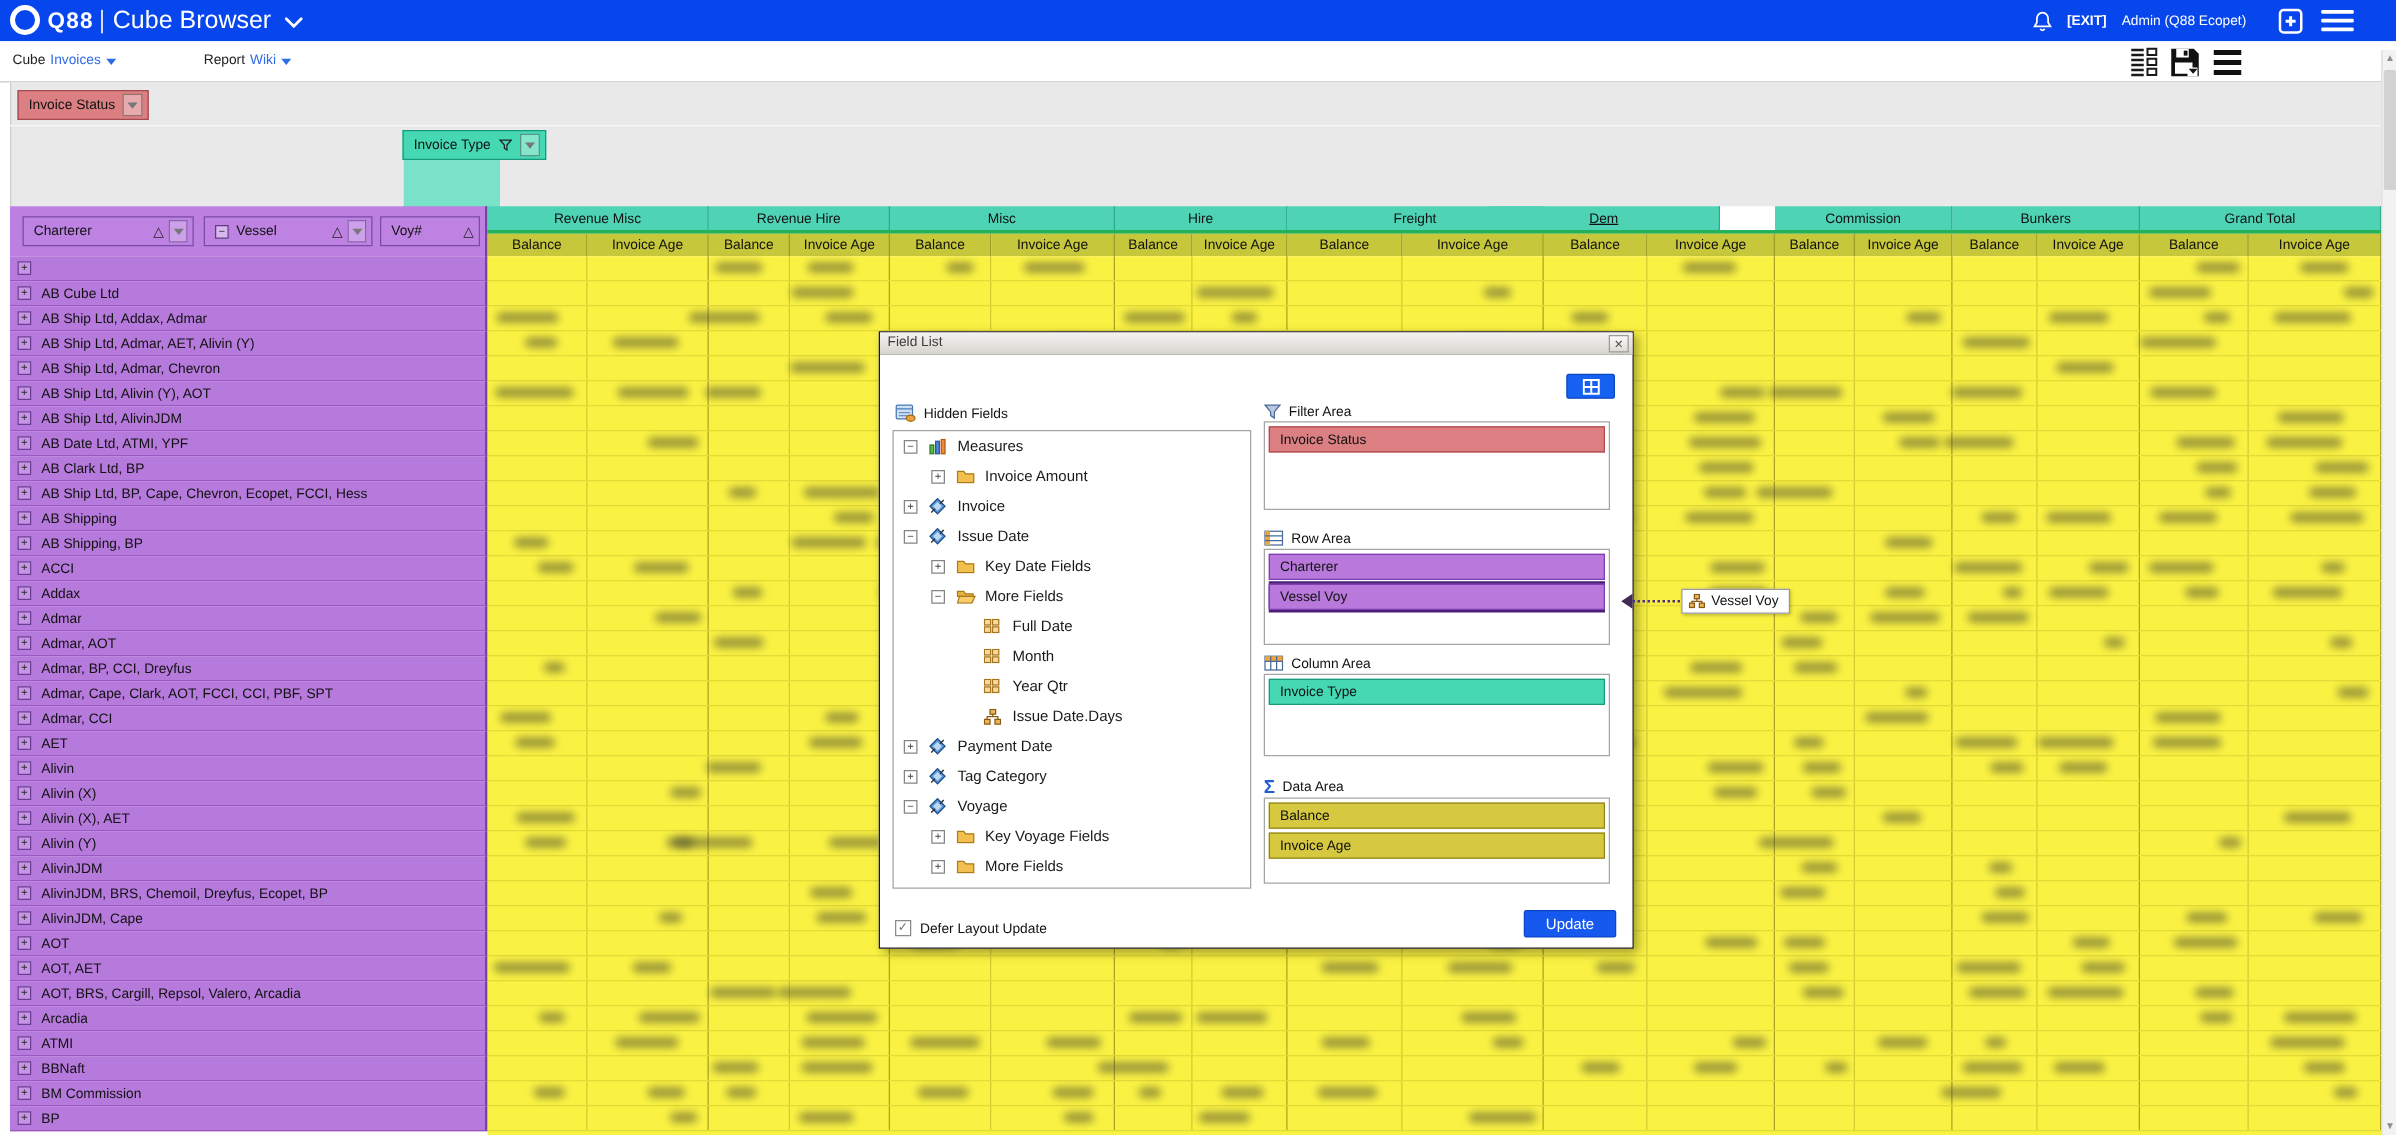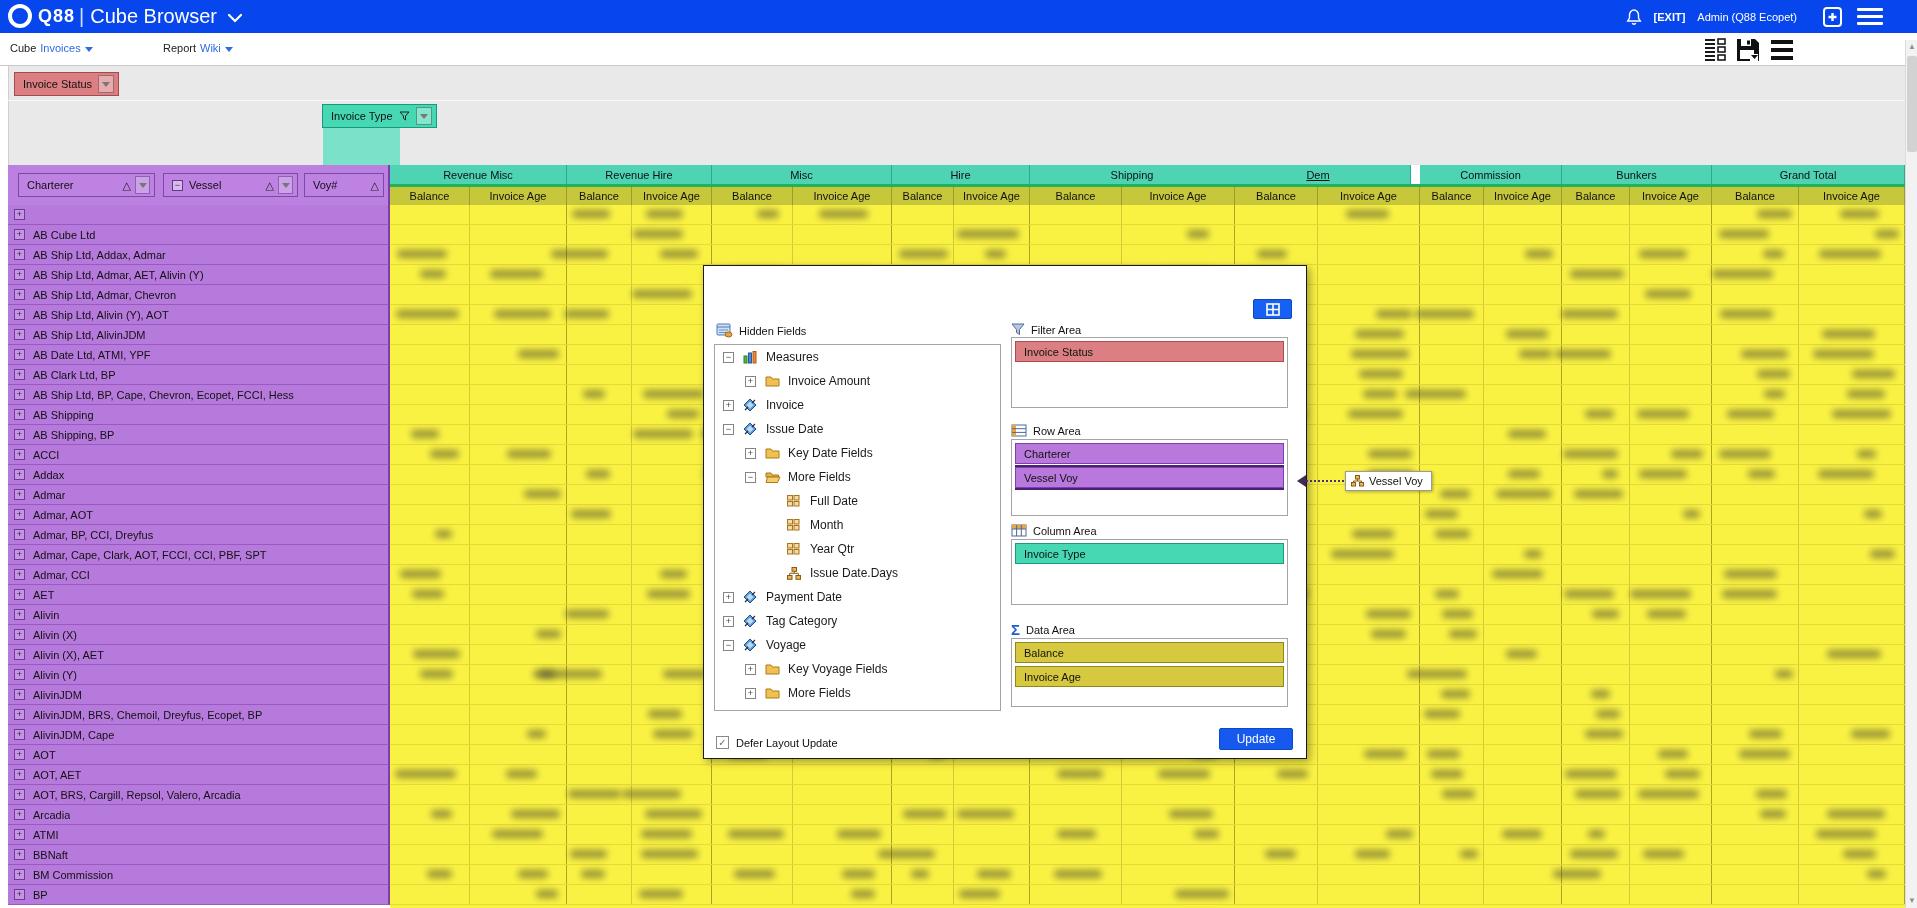--- a/index.html
+++ b/index.html
@@ -228,22 +228,22 @@
       <span>Voy#</span>
       <span class="tri-outline">△</span>
     </div>
   </div>
 
   <div class="group-row" id="group-row">
       <div class="group-cell" style="left: 0px; width: 177px;">Revenue Misc</div>
       <div class="group-cell" style="left: 177px; width: 145px;">Revenue Hire</div>
       <div class="group-cell" style="left: 322px; width: 180px;">Misc</div>
       <div class="group-cell" style="left: 502px; width: 138px;">Hire</div>
-      <div class="group-cell" style="left: 640px; width: 205px;">Shipping</div>
-      <div class="group-cell" style="left: 836px; width: 185px; text-decoration: underline;">Dem</div>
+      <div class="group-cell" style="left: 640px; width: 205px;">Freight</div>
+      <div class="group-cell" style="left: 801px; width: 185px; text-decoration: underline;">Dem</div>
       <div class="group-cell" style="left: 1030px; width: 142px;">Commission</div>
       <div class="group-cell" style="left: 1172px; width: 150px;">Bunkers</div>
       <div class="group-cell" style="left: 1322px; width: 193px;">Grand Total</div>
     </div>
   <div class="green-line"></div>
   <div class="sub-row" id="sub-row">
       <div class="sub-cell" style="left: 0px; width: 80px;">Balance</div>
       <div class="sub-cell" style="left: 80px; width: 97px;">Invoice Age</div>
       <div class="sub-cell" style="left: 177px; width: 65px;">Balance</div>
       <div class="sub-cell" style="left: 242px; width: 80px;">Invoice Age</div>
@@ -1650,20 +1650,24 @@
       </div>
     </div>
 
   <div class="vscroll">
     <div class="vs-btn">▲</div>
     <div class="vs-thumb"></div>
     <div class="vs-btn" style="position:absolute; bottom:0;">▼</div>
   </div>
 
   <div class="dialog">
+    <div class="dlg-title">
+      <span>Field List</span>
+      <span class="dlg-close">✕</span>
+    </div>
     <div class="layout-btn">
       <svg width="14" height="13" viewBox="0 0 14 13">
           <rect x="1" y="1" width="12" height="11" fill="none" stroke="#fff" stroke-width="1.6"></rect>
           <path d="M7 1 v11 M1 6.5 h12" stroke="#fff" stroke-width="1.6"></path>
         </svg>
     </div>
 
     <div class="sec-label" style="left:12px; top:57px;">
       <svg width="17" height="15" viewBox="0 0 17 15">
           <rect x="1" y="1" width="13" height="11" rx="1" fill="#cfe0f5" stroke="#4a7ab5"></rect>

